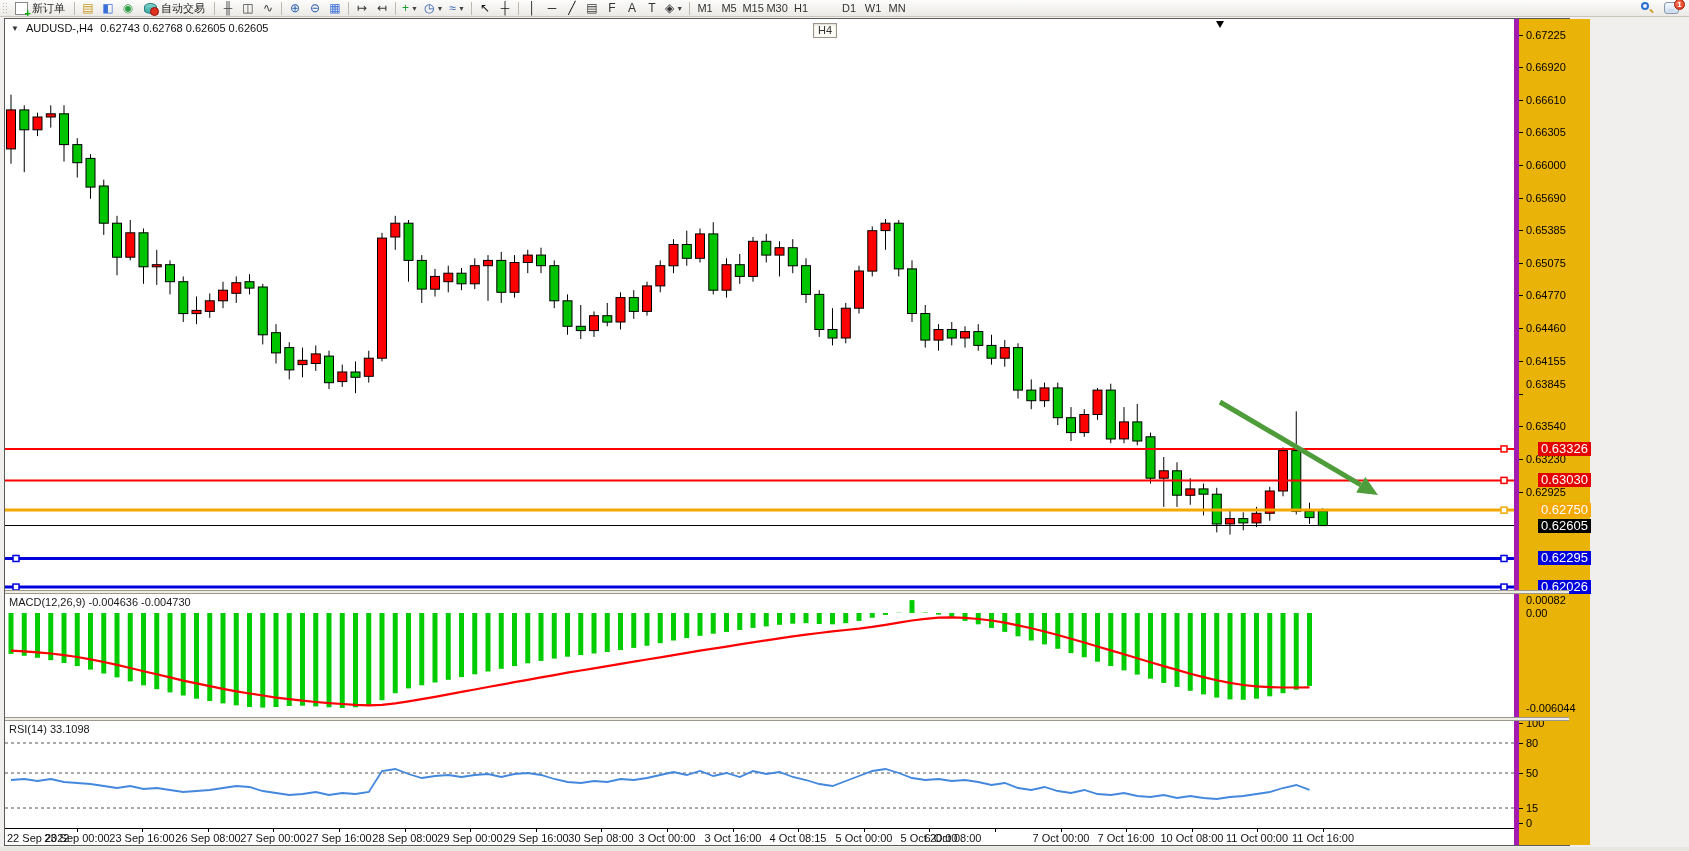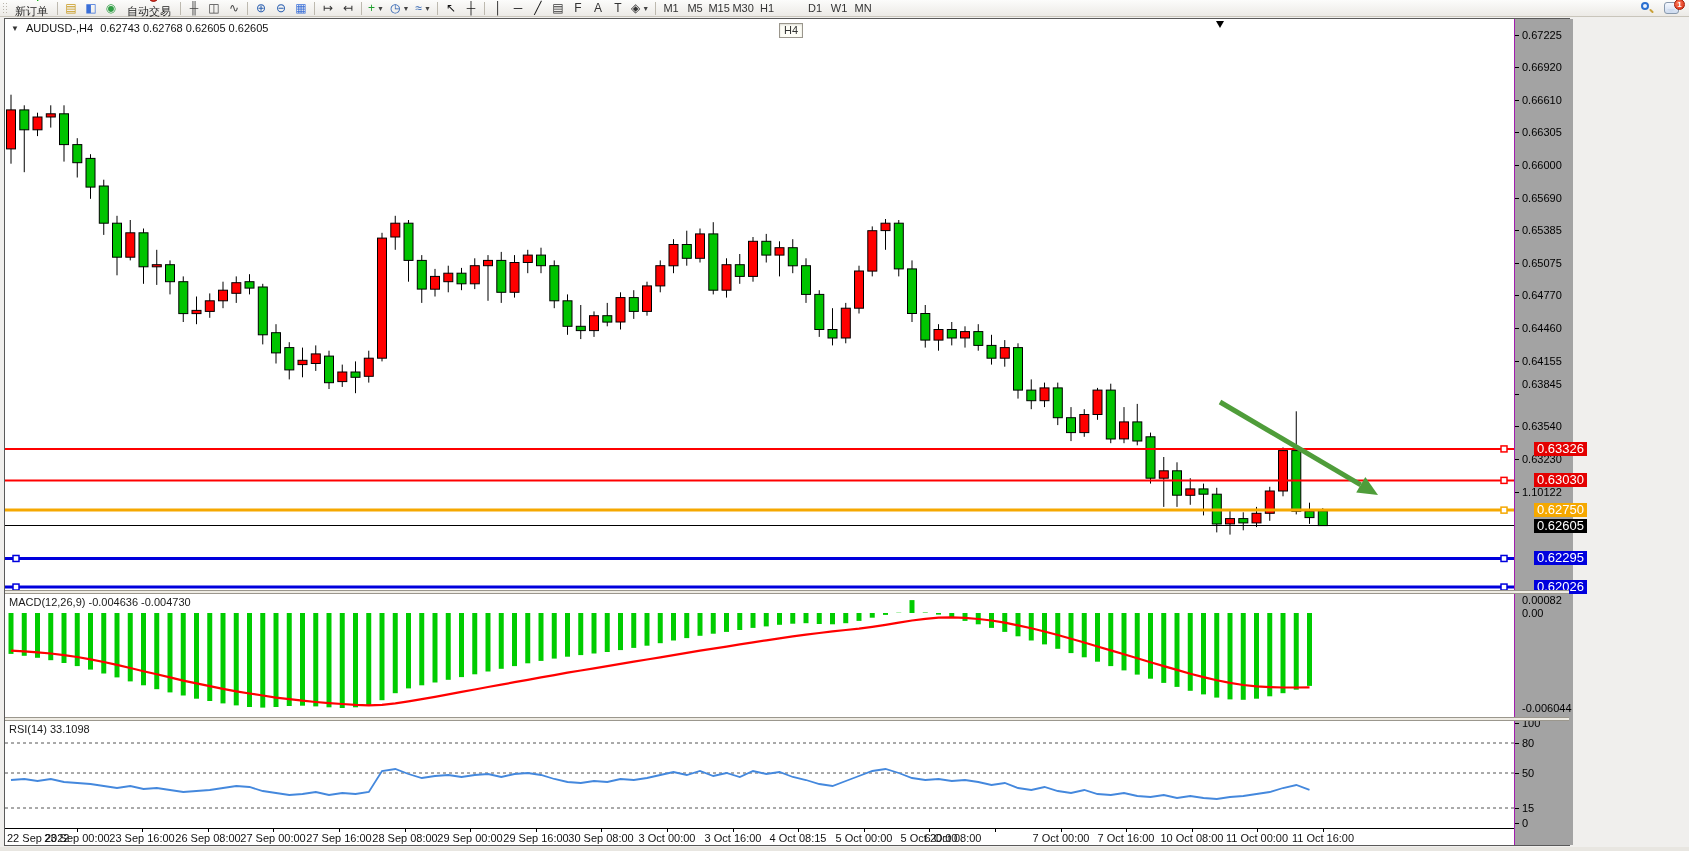--- a/index.html
+++ b/index.html
@@ -10,21 +10,21 @@
   .toolbar { position:absolute; left:0; top:0; width:1689px; height:17px;
     background:linear-gradient(#fcfcfb,#eceae6); border-bottom:1px solid #c9c5bb;
     display:flex; align-items:center; font-size:11px; color:#222; z-index:5; }
   .tgrip { width:5px; height:12px; margin:0 2px;
     background-image:radial-gradient(#b9b5ab 1px, transparent 1px); background-size:3px 3px; }
   .tsep { width:1px; height:13px; background:#bdb9af; margin:0 3px; }
   .tbtn { display:flex; align-items:center; justify-content:center; min-width:20px; height:16px;
     padding:0 2px; border:1px solid transparent; border-radius:2px; cursor:default; }
   .tbtn .glyph { font-size:12px; line-height:14px; }
   .tbtn .caret { font-size:7px; color:#444; margin-left:2px; }
-  .tlabelbtn { display:flex; align-items:center; gap:4px; padding:0 5px; height:16px;flex-direction:column; }
+  .tlabelbtn { display:flex; align-items:center; gap:4px; padding:0 5px; height:16px; }
   .doc-ico { position:relative; width:13px; height:13px; background:#fff; border:1px solid #888; }
   .doc-ico::after { content:"+"; position:absolute; right:-4px; bottom:-5px; color:#0a0;
     font-weight:bold; font-size:11px; }
   .cyl-ico { position:relative; width:13px; height:11px; background:linear-gradient(#7fd4cf,#3aa7a0);
     border-radius:50%/35%; border:1px solid #2c7f7a; }
   .cyl-ico::after { content:""; position:absolute; right:-3px; bottom:-3px; width:7px; height:7px;
     border-radius:50%; background:#e03020; border:1px solid #901510; }
   .tf { min-width:24px; height:15px; display:flex; align-items:center; justify-content:center;
     font-size:11px; color:#333; border:1px solid transparent; }
   .tf.active { background:#fdfdf6; border:1px solid #9a968c; box-shadow:inset 0 1px 2px #00000022;margin-top:44px; }
@@ -57,22 +57,22 @@
   #macd-svg { top:575px; height:123px; width:1509px; }
   #rsi-svg { top:702px; height:107px; width:1509px; }
   .pane-label { position:absolute; left:4px; font-size:11px; color:#1a1a1a; z-index:4; }
   #macd-label { top:577px; } #rsi-label { top:704px; }
   .time-axis { position:absolute; left:0; top:809px; width:1564px; height:17px;
     border-top:1px solid #000; background:#fff; }
   .tlabel { position:absolute; top:3px; font-size:11px; color:#111; white-space:nowrap; }
   .ttick { position:absolute; top:0; width:1px; height:3px; background:#000; }
 
   
-  .right-axis { position:absolute; left:1509px; top:0; width:59px; height:826px;
-    border-left:1px solid #a21caf; background:#a3a3a3; z-index:2; }
+  .right-axis { position:absolute; left:1509px; top:0; width:76px; height:826px;
+    border-left:5px solid #a21caf; background:#eab308; z-index:2; }
   .ptick { position:absolute; left:0; width:4px; height:1px; background:#000; }
   .plabel { position:absolute; left:7px; font-size:11px; color:#000; white-space:nowrap; }
   .pbadge { position:absolute; left:19px; height:14px; line-height:14px; padding:0 3px;
     font-size:13px; color:#fff; white-space:nowrap; }
 
   .gray-right { position:absolute; left:1571px; top:18px; width:118px; height:833px; background:#f0efed; }
   .status-strip { position:absolute; left:0; top:847px; width:1689px; height:4px; background:#e8e6e1; }
 </style>
 </head>
 <body>
@@ -599,21 +599,21 @@
         <div class="plabel" style="top:303px">0.64460</div>
         <div class="ptick" style="top:342px"></div>
         <div class="plabel" style="top:336px">0.64155</div>
         <div class="ptick" style="top:375px"></div>
         <div class="plabel" style="top:359px">0.63845</div>
         <div class="ptick" style="top:407px"></div>
         <div class="plabel" style="top:401px">0.63540</div>
         <div class="ptick" style="top:440px"></div>
         <div class="plabel" style="top:434px">0.63230</div>
         <div class="ptick" style="top:473px"></div>
-        <div class="plabel" style="top:467px">1.10122</div>
+        <div class="plabel" style="top:467px">0.62925</div>
         <div class="pbadge" style="top:423px;background:#e40000">0.63326</div>
         <div class="pbadge" style="top:454px;background:#e40000">0.63030</div>
         <div class="pbadge" style="top:484px;background:#f5a800">0.62750</div>
         <div class="pbadge" style="top:500px;background:#000000">0.62605</div>
         <div class="pbadge" style="top:532px;background:#0000dd">0.62295</div>
         <div class="pbadge" style="top:561px;background:#0000dd">0.62026</div>
         <div class="plabel" style="top:575px">0.00082</div>
         <div class="plabel" style="top:588px">0.00</div>
         <div class="plabel" style="top:683px">-0.006044</div>
         <div class="ptick" style="top:704px"></div>

